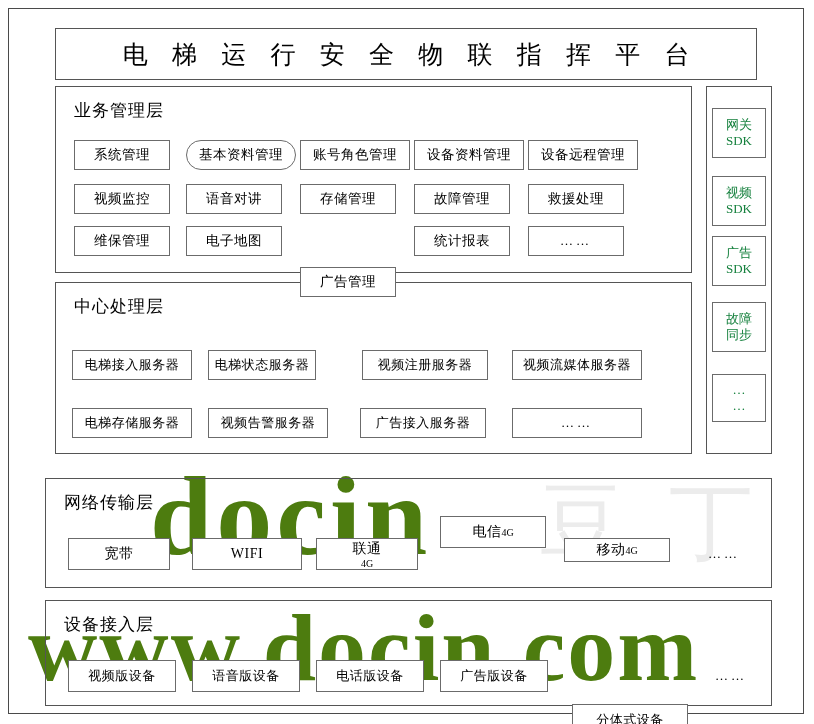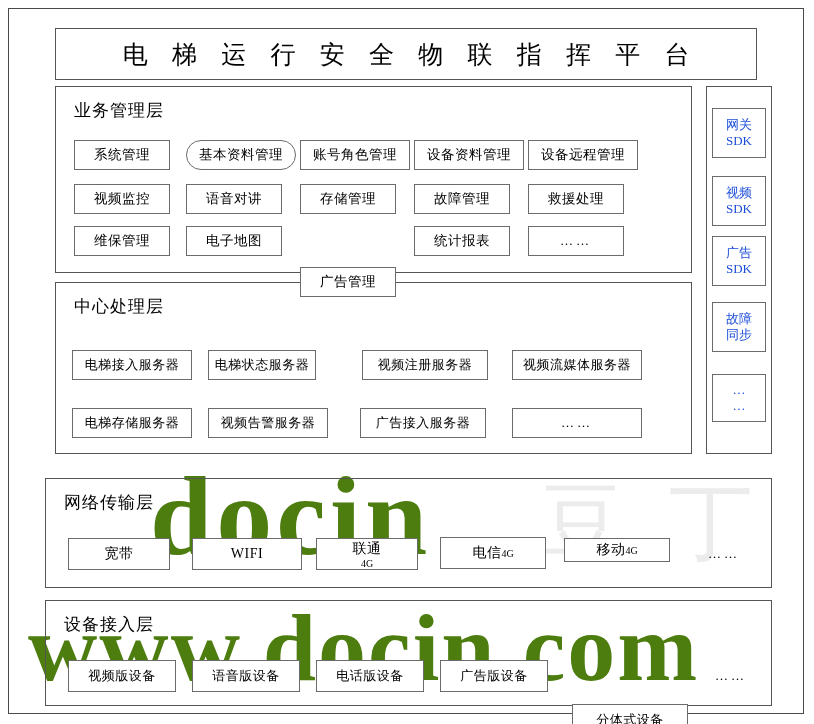--- a/index.html
+++ b/index.html
@@ -143,21 +143,21 @@
     width: 54px;
     border: 1px solid #6b6b6b;
     box-sizing: border-box;
     background: #fff;
     display: flex;
     flex-direction: column;
     align-items: center;
     justify-content: center;
     font-family: "Liberation Serif", serif;
     font-size: 13px;
-    color: #1d4ed8;
+    color: #15803d;
     line-height: 1.25;
     z-index: 3;
   }
 </style>
 </head>
 <body>
 
 <div id="page">
 
   <div class="watermark wm-top">docin</div>
@@ -228,21 +228,21 @@
 
   <div class="layer" style="left:45px; top:478px; width:727px; height:110px;padding-left:33px;">
     <div class="layer-title">网络传输层</div>
   </div>
   <div class="cell net" style="left:68px; top:538px; width:102px; height:32px;">宽带</div>
   <div class="cell net" style="left:192px; top:538px; width:110px; height:32px;">WIFI</div>
   <div class="cell net" style="left:316px; top:538px; width:102px; height:32px;flex-direction:column;">
     <span>联通</span>
       <span class="sup">4G</span>
   </div>
-  <div class="cell net" style="left:440px; top:537px; width:106px; height:32px;">
+  <div class="cell net" style="left:440px; top:516px; width:106px; height:32px;">
     <span>电信</span>
       <span class="sup">4G</span>
   </div>
   <div class="cell net" style="left:564px; top:538px; width:106px; height:24px;">
     <span>移动</span>
       <span class="sup">4G</span>
   </div>
   <div class="cell ellipsis" style="left:688px; top:538px; width:72px; height:32px; border:none; background:transparent;">……</div>
 
   <div class="layer" style="left:45px; top:600px; width:727px; height:106px;">

